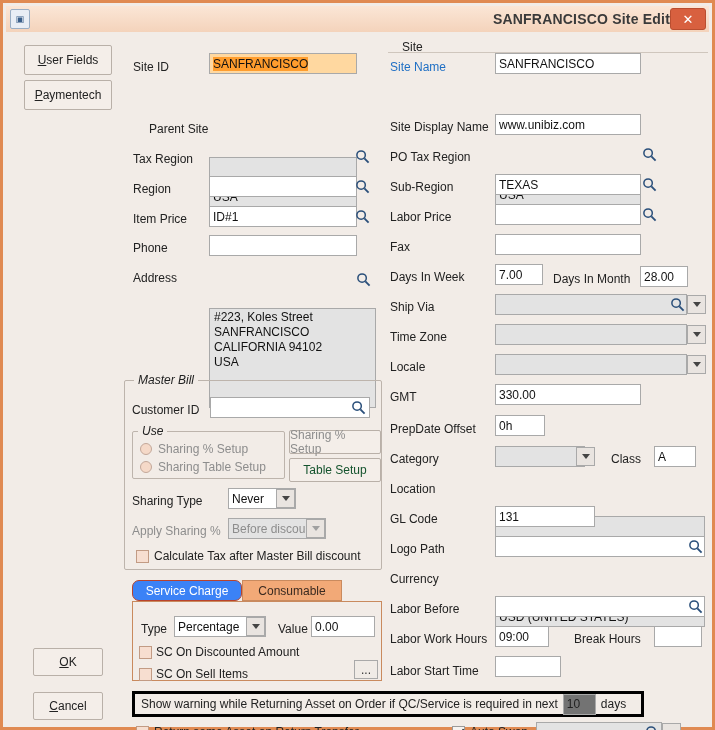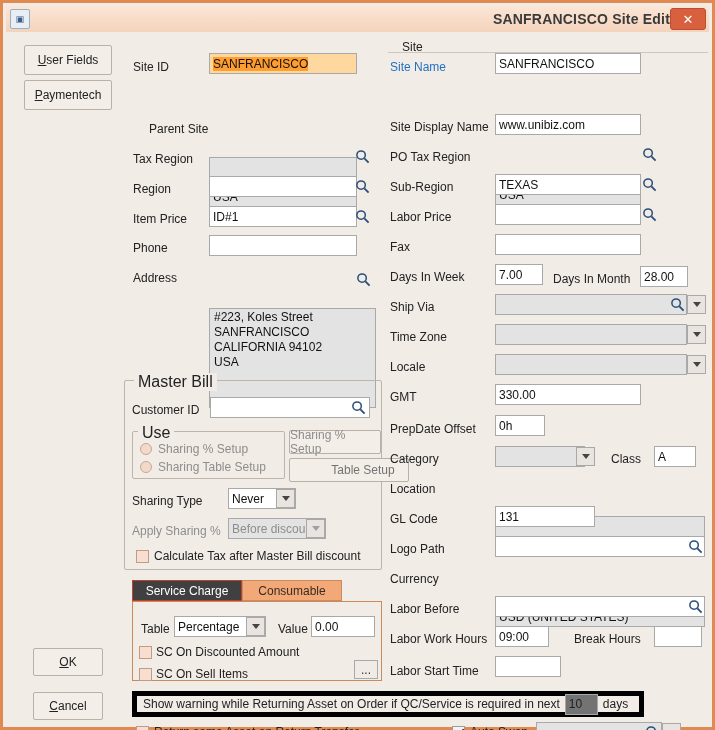--- a/index.html
+++ b/index.html
@@ -89,47 +89,47 @@
   .combo{
     position:absolute;height:21px;background:#fff;border:1px solid #a9a9a9;
     box-sizing:border-box;display:flex;align-items:center;
     font-size:12px;padding:2px 3px;color:#111;
   }
   .combo.gray{background:#e3e3e3;}
   .group{
     position:absolute;border:1px solid #bdb4ac;box-sizing:border-box;border-radius:2px;
   }
   .group-title{
-    position:absolute;background:#f2ece7;padding:0 4px;font-size:16px;color:#222;
+    position:absolute;background:#f2ece7;padding:0 4px;font-size:12px;color:#222;font-style:italic;
   }
   .radio{
     position:absolute;width:12px;height:12px;border-radius:50%;
     border:1px solid #c3a89a;background:#f5d9c8;box-sizing:border-box;
   }
   .chk{
     position:absolute;width:13px;height:13px;border:1px solid #c29b84;
     background:#f7ded0;box-sizing:border-box;
   }
   .chk.on{background:#f7f3f0;border:1px solid #9a9a9a;}
   .chk.on:after{
     content:"";position:absolute;left:3px;top:0px;width:4px;height:8px;
     border:solid #222;border-width:0 2px 2px 0;transform:rotate(40deg);
   }
   .tab{
     position:absolute;height:21px;padding:0 10px;font-size:12px;
     display:flex;align-items:center;justify-content:center;cursor:pointer;
     border:1px solid #c98a5e;box-sizing:border-box;
   }
-  .tab.active{background:#404040;color:#fff;border-color:#b9432c;}
+  .tab.active{background:#3b82f6;color:#fff;border-color:#b9432c;border-radius:7px;}
   .tab.inactive{background:#f2a977;color:#3a2a20;}
   .panel{
     position:absolute;border:1px solid #c98a5e;background:#f2ece7;box-sizing:border-box;
   }
   .warnbox{
-    position:absolute;border:5px solid #000000;box-sizing:border-box;background:#f2ece7;
+    position:absolute;border:3px solid #000000;box-sizing:border-box;background:#f2ece7;
     display:flex;align-items:center;padding-left:6px;font-size:12px;color:#222;
   }
   .dots{
     position:absolute;width:24px;height:19px;background:#f0ebe6;border:1px solid #a9a9a9;
     box-sizing:border-box;display:flex;align-items:center;justify-content:center;
     font-size:12px;color:#333;cursor:pointer;
   }
   .sep{position:absolute;background:#cfc6bd;height:1px;}
 </style>
 </head>
@@ -219,38 +219,38 @@
 
     <div class="group" style="left:126px;top:399px;width:153px;height:48px;"></div>
     <div class="group-title" style="left:132px;top:392px;">Use</div>
 
     <div class="radio" style="left:134px;top:411px;"></div>
     <div class="lbl dim" style="left:152px;top:410px;">Sharing % Setup</div>
     <div class="radio" style="left:134px;top:429px;"></div>
     <div class="lbl dim" style="left:152px;top:428px;">Sharing Table Setup</div>
 
     <div class="btn" style="left:283px;top:398px;width:90px;height:22px;color:#8d8d8d;">Sharing % Setup</div>
-    <div class="btn" style="left:283px;top:426px;width:90px;height:22px;color:#737373;padding-left:28px;">Table Setup</div>
+    <div class="btn" style="left:283px;top:426px;width:90px;height:22px;color:#14532d;">Table Setup</div>
 
     <div class="lbl" style="left:126px;top:462px;">Sharing Type</div>
     <div class="combo" style="left:222px;top:456px;width:68px;">Never</div>
     <div class="arrow" style="left:270px;top:457px;"></div>
 
     <div class="lbl dim" style="left:126px;top:492px;">Apply Sharing %</div>
     <div class="combo gray" style="left:222px;top:486px;width:98px;color:#8d8d8d;">Before discount</div>
     <div class="arrow dim" style="left:300px;top:487px;"></div>
 
     <div class="chk" style="left:130px;top:518px;"></div>
     <div class="lbl" style="left:148px;top:517px;">Calculate Tax after Master Bill discount</div>
 
     <div class="tab active" style="left:126px;top:548px;width:110px;">Service Charge</div>
     <div class="tab inactive" style="left:236px;top:548px;width:100px;">Consumable</div>
     <div class="panel" style="left:126px;top:569px;width:250px;height:80px;"></div>
 
-    <div class="lbl" style="left:135px;top:590px;">Table</div>
+    <div class="lbl" style="left:135px;top:590px;">Type</div>
     <div class="combo" style="left:168px;top:584px;width:92px;">Percentage</div>
     <div class="arrow" style="left:240px;top:585px;"></div>
     <div class="lbl" style="left:272px;top:590px;">Value</div>
     <div class="fld" style="left:305px;top:584px;width:64px;">0.00</div>
 
     <div class="chk" style="left:133px;top:614px;"></div>
     <div class="lbl" style="left:150px;top:613px;">SC On Discounted Amount</div>
     <div class="chk" style="left:133px;top:636px;"></div>
     <div class="lbl" style="left:150px;top:635px;">SC On Sell Items</div>
     <div class="dots" style="left:348px;top:628px;">...</div>

